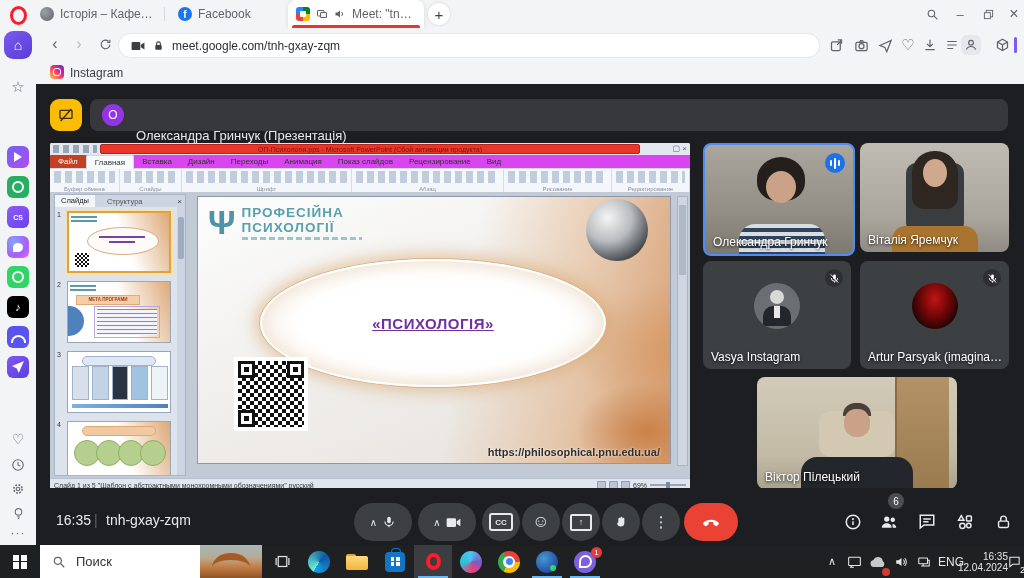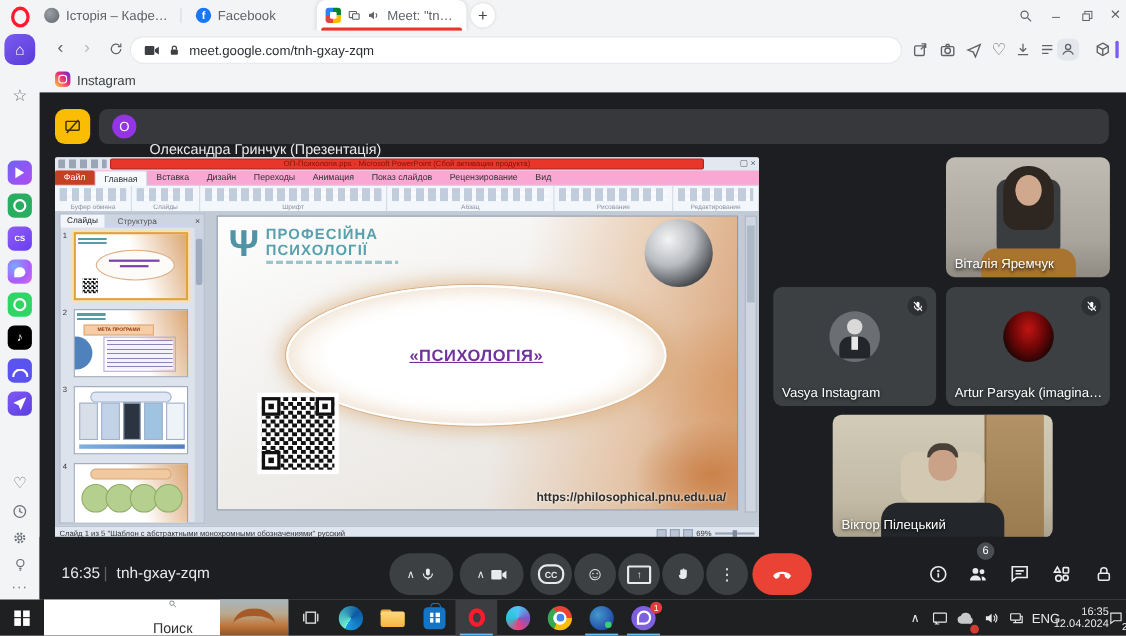--- a/index.html
+++ b/index.html
@@ -73,32 +73,32 @@
   .avcirc{position:absolute;left:50%;top:42%;transform:translate(-50%,-50%);width:46px;height:46px;border-radius:50%;overflow:hidden;}
 
   
   #meetbar{position:absolute;left:0;top:404px;width:988px;height:57px;background:#1d1e21;}
   .mtext{position:absolute;top:24px;color:#e8eaed;font-size:14px;}
   .mbtn{position:absolute;top:15px;height:38px;background:#3c4043;border-radius:19px;display:flex;align-items:center;justify-content:center;color:#e8eaed;}
   .mbtn.circ{width:38px;}
   .split{gap:5px;padding:0 9px;box-sizing:border-box;}
   .chev{font-size:10px;color:#e8eaed;}
   .endbtn{background:#ea4335;}
-  .ccbox{width:20px;height:14px;border:2px solid #e8eaed;border-radius:8px;font-size:8px;font-weight:bold;display:flex;align-items:center;justify-content:center;}
+  .ccbox{width:20px;height:14px;border:2px solid #e8eaed;border-radius:3px;font-size:8px;font-weight:bold;display:flex;align-items:center;justify-content:center;}
   .prbox{width:18px;height:13px;border:2px solid #e8eaed;border-radius:2px;font-size:9px;display:flex;align-items:center;justify-content:center;}
   .ricon{position:absolute;top:23px;width:22px;height:22px;color:#e8eaed;display:flex;align-items:center;justify-content:center;}
   .pbadge{position:absolute;left:852px;top:5px;width:16px;height:16px;border-radius:50%;background:#4a4d51;color:#fff;font-size:10px;display:flex;align-items:center;justify-content:center;}
 
   
   #pptwin{position:absolute;left:14px;top:59px;width:640px;height:347px;background:#dfe5ee;border-radius:2px;overflow:hidden;}
   .ptitle{position:absolute;left:0;top:0;width:640px;height:12px;background:#e3e8f0;}
   .ptl{position:absolute;left:3px;top:2px;width:44px;height:8px;background:repeating-linear-gradient(90deg,#9aa5b5 0 6px,transparent 6px 10px);border-radius:1px;}
   .pred{position:absolute;left:50px;top:1px;width:540px;height:10px;background:#e8362a;border:1px solid #b7211a;border-radius:2px;color:#7e120c;font-size:7px;line-height:9px;text-align:center;overflow:hidden;white-space:nowrap;box-sizing:border-box;}
   .pwc{position:absolute;right:3px;top:1px;font-size:8px;color:#55616e;}
-  .ptabs{position:absolute;left:0;top:12px;width:640px;height:13px;background:#f9a8d4;border-bottom:1px solid #cfd8e4;display:flex;align-items:center;gap:0;}
+  .ptabs{position:absolute;left:0;top:12px;width:640px;height:13px;background:#d946ef;border-bottom:1px solid #cfd8e4;display:flex;align-items:center;gap:0;}
   .ptab{font-size:8px;color:#333;padding:0 8px;line-height:13px;white-space:nowrap;}
   .ptab.file{background:#c34122;color:#fff;border-radius:2px 2px 0 0;}
   .ptab.on{background:#f7fafd;border:1px solid #cfd8e4;border-bottom:none;border-radius:2px 2px 0 0;}
   .pribbon{position:absolute;left:0;top:26px;width:640px;height:23px;background:#f3f6fb;border-bottom:1px solid #c5cedb;display:flex;}
   .pgroup{position:relative;height:100%;border-right:1px solid #d5dce6;box-sizing:border-box;}
   .pgroup::before{content:"";position:absolute;left:4px;right:4px;top:2px;height:12px;
      background:repeating-linear-gradient(90deg,#b9c6d8 0 7px,transparent 7px 11px),
                 repeating-linear-gradient(0deg,rgba(255,255,255,.65) 0 3px,transparent 3px 6px);
      border-radius:1px;opacity:.85;}
   .plabel{position:absolute;left:0;right:0;bottom:0;text-align:center;font-size:6px;color:#8a93a1;white-space:nowrap;overflow:hidden;}
@@ -160,21 +160,21 @@
   .vbox{width:7px;height:7px;background:#b9c4d4;border:1px solid #93a0b2;}
   .pzoom{font-size:7px;color:#333;}
   .pslider{width:36px;height:2px;background:#9aa5b5;position:relative;}
   .pslider::after{content:"";position:absolute;left:16px;top:-2px;width:4px;height:6px;background:#7c8a9d;}
 
   
   #taskbar{position:absolute;left:0;top:545px;width:1024px;height:33px;background:#1f2022;}
   .tstart{position:absolute;left:0;top:0;width:40px;height:33px;display:flex;align-items:center;justify-content:center;}
   .wingrid{width:14px;height:14px;display:grid;grid-template-columns:1fr 1fr;gap:1.5px;}
   .wingrid i{background:#fff;}
-  .tsearch{position:absolute;left:40px;top:0;width:222px;height:33px;background:#fff;display:flex;align-items:center;gap:10px;padding-left:12px;box-sizing:border-box;flex-direction:column;}
+  .tsearch{position:absolute;left:40px;top:0;width:222px;height:33px;background:#fff;display:flex;align-items:center;gap:10px;padding-left:12px;box-sizing:border-box;}
   .tsearch .stx{font-size:13px;color:#333;}
   .arch{position:absolute;right:0;top:0;width:62px;height:33px;background:linear-gradient(180deg,#a8b6bd 0%,#b9a98e 40%,#c1793f 70%,#8e5426 100%);overflow:hidden;}
   .arch::after{content:"";position:absolute;left:12px;bottom:-4px;width:38px;height:22px;border-top:7px solid #a55a28;border-radius:50%;}
   .tvbtn{position:absolute;top:0;width:36px;height:33px;display:flex;align-items:center;justify-content:center;color:#ddd;}
   .tapp{position:absolute;top:0;width:38px;height:33px;display:flex;align-items:center;justify-content:center;}
   .tapp.active{background:#3c3d40;}
   .underl{position:absolute;top:31px;width:30px;height:2px;background:#6cb8f0;}
   .ticon{width:22px;height:22px;border-radius:50%;}
   .edge{background:conic-gradient(from 210deg,#6df0d2,#0c59a4 55%,#1b9de2);}
   .folder{position:relative;width:22px;height:16px;}
@@ -493,20 +493,31 @@
         <span class="psright">
           <span class="vbox"></span>
             <span class="vbox"></span>
             <span class="vbox"></span>
           <span class="pzoom">69%</span>
           <span class="pslider"></span>
         </span>
       </div>
     </div>
 
+    <div class="tile vid1" style="left:667px;top:59px;width:148px;height:109px;border:2px solid #4e8cf7;">
+      <span class="sil" style="left:52px;top:12px;width:48px;height:44px;background:#241f1d;border-radius:50% 50% 42% 42%;"></span>
+      <span class="sil" style="left:61px;top:26px;width:30px;height:32px;background:#c9a287;border-radius:50%;"></span>
+      <span class="sil" style="left:34px;bottom:0;width:86px;height:30px;border-radius:16px 16px 0 0;background:repeating-linear-gradient(180deg,#d8dde2 0 4px,#31435c 4px 8px);"></span>
+      <span class="audioind">
+          <i style="height:6px;"></i>
+          <i style="height:11px;"></i>
+          <i style="height:6px;"></i>
+        </span>
+      <span class="tname">Олександра Гринчук</span>
+    </div>
 
     <div class="tile vid2" style="left:824px;top:59px;width:149px;height:109px;">
       <span class="sil" style="left:46px;top:20px;width:58px;height:70px;background:#3a3d3f;border-radius:10px;"></span>
       <span class="sil" style="left:52px;top:8px;width:46px;height:58px;background:#2e2620;border-radius:22px 22px 12px 12px;"></span>
       <span class="sil" style="left:63px;top:16px;width:24px;height:28px;background:#cfa88d;border-radius:50%;"></span>
       <span class="sil" style="left:32px;bottom:0;width:86px;height:26px;background:#a9742f;border-radius:14px 14px 0 0;"></span>
       <span class="tname">Віталія Яремчук</span>
     </div>
 
     <div class="tile" style="left:667px;top:177px;width:148px;height:108px;">

